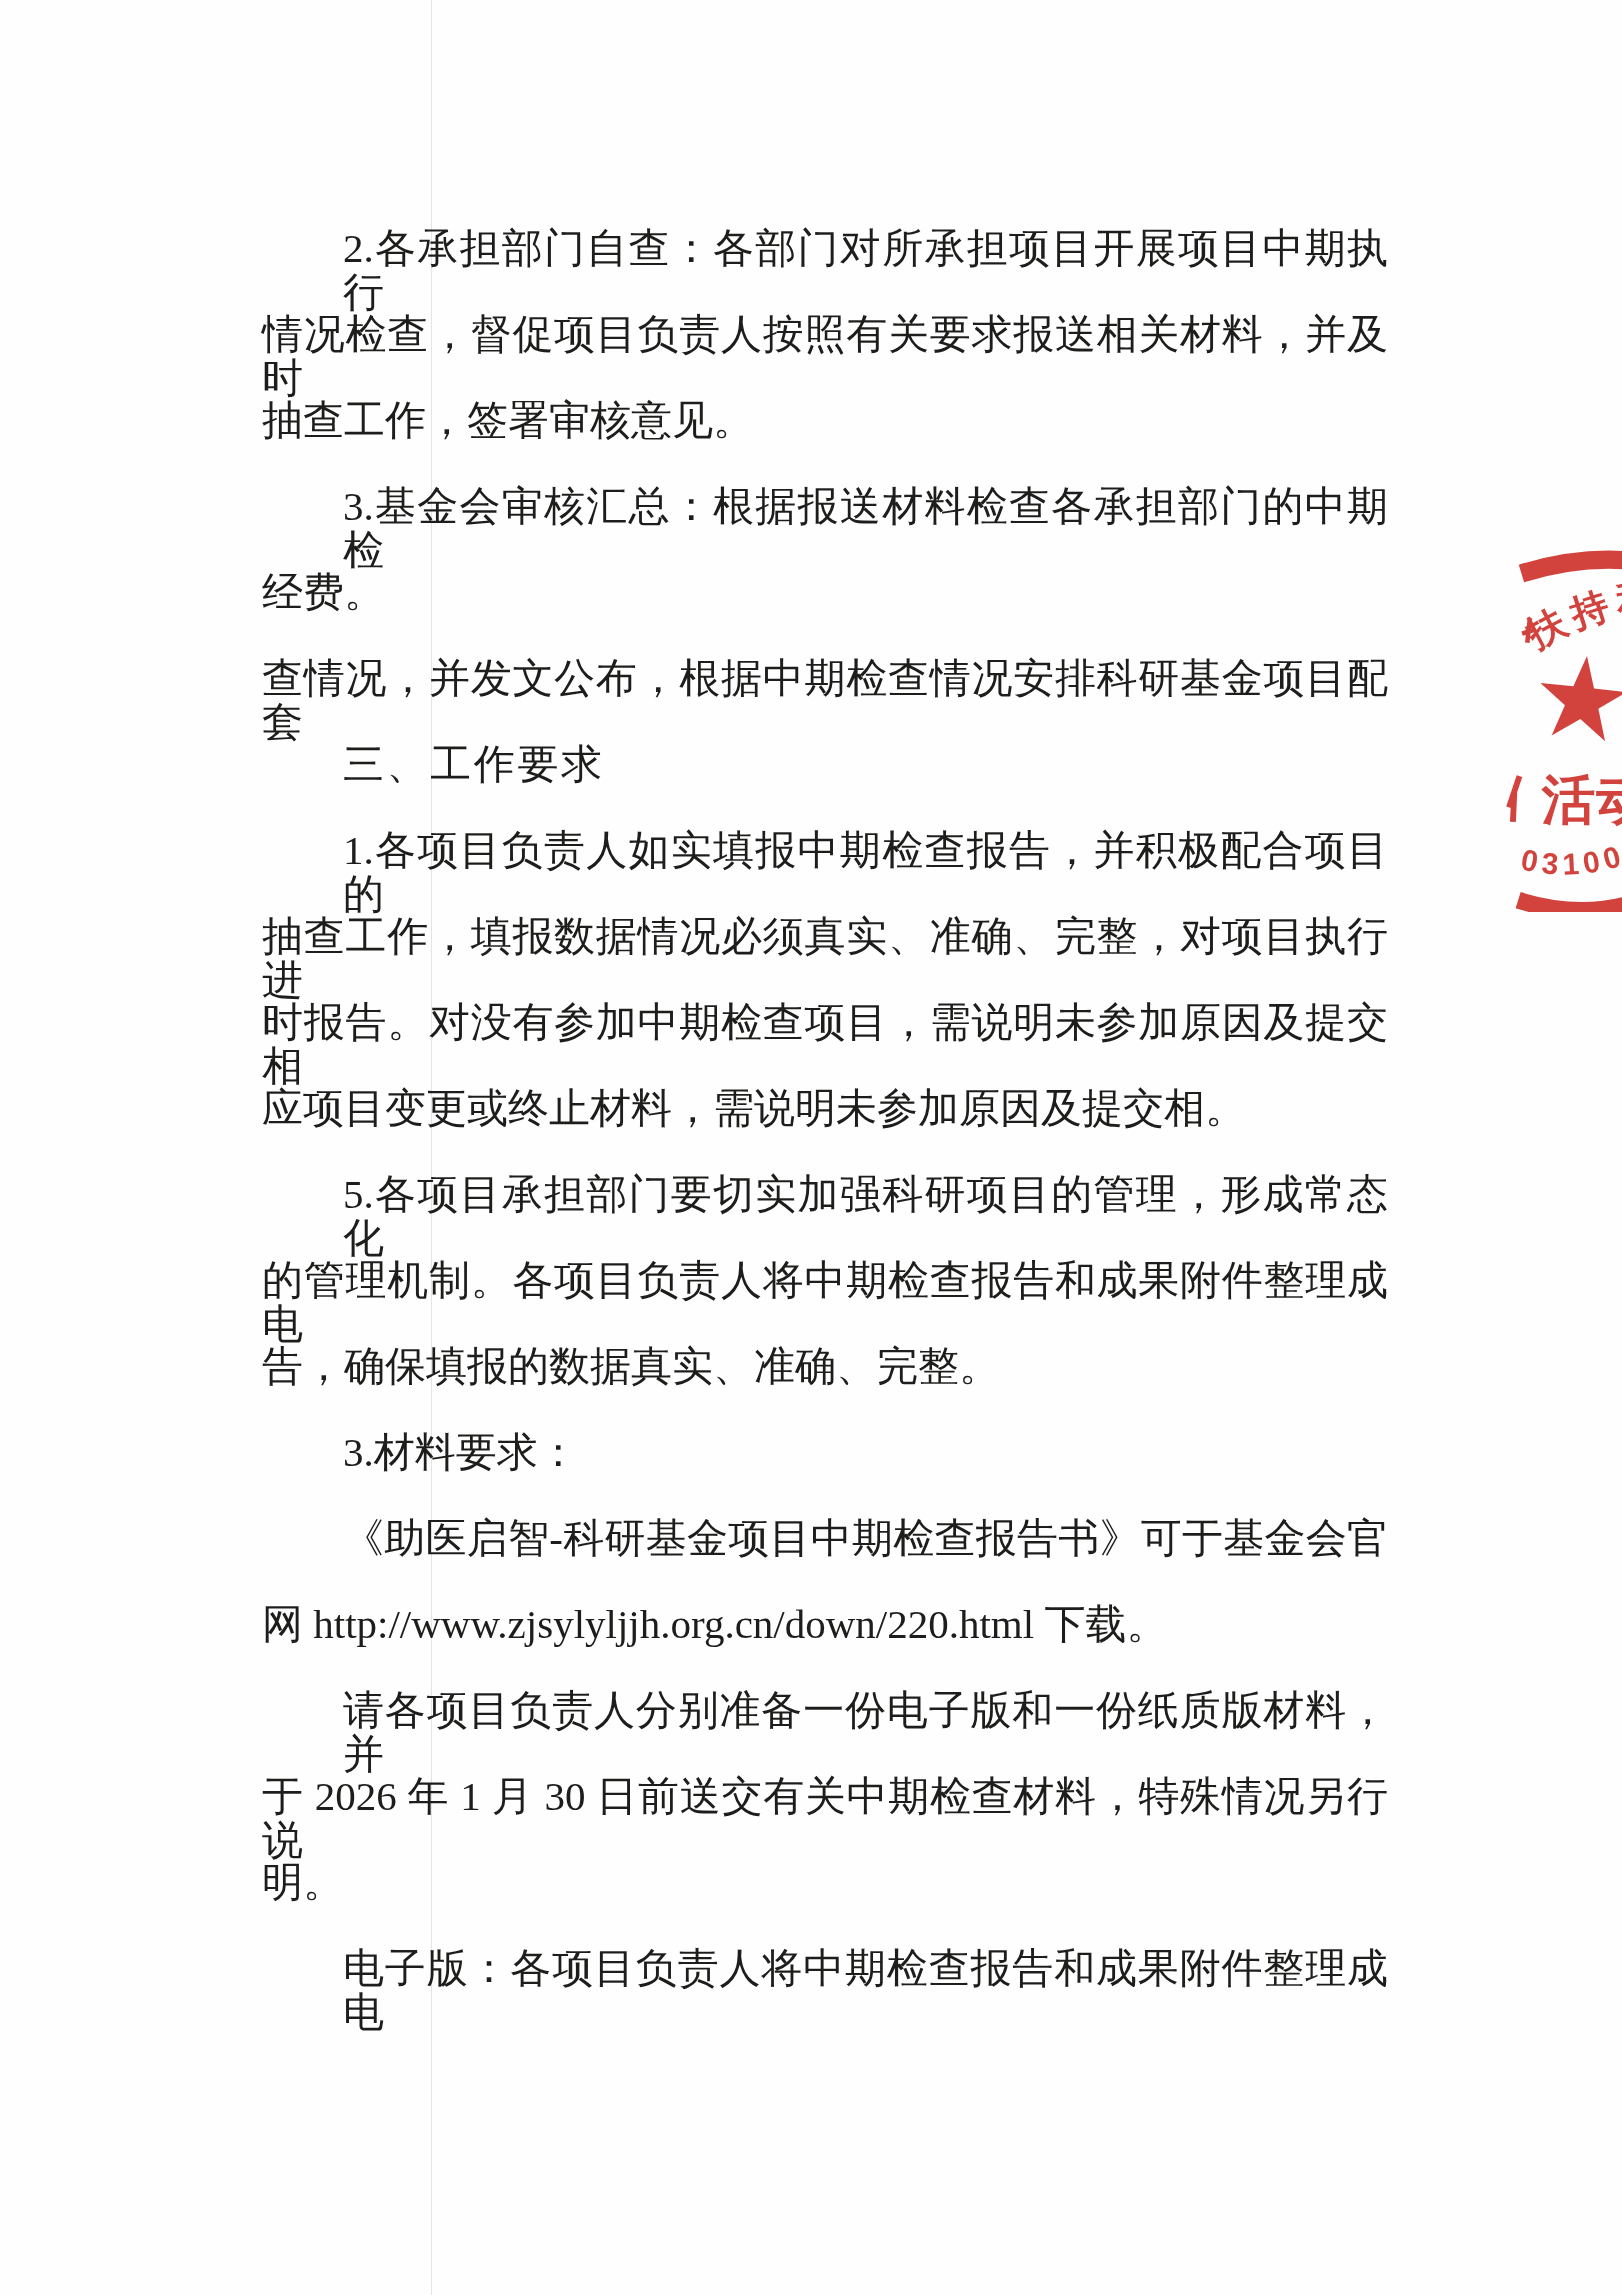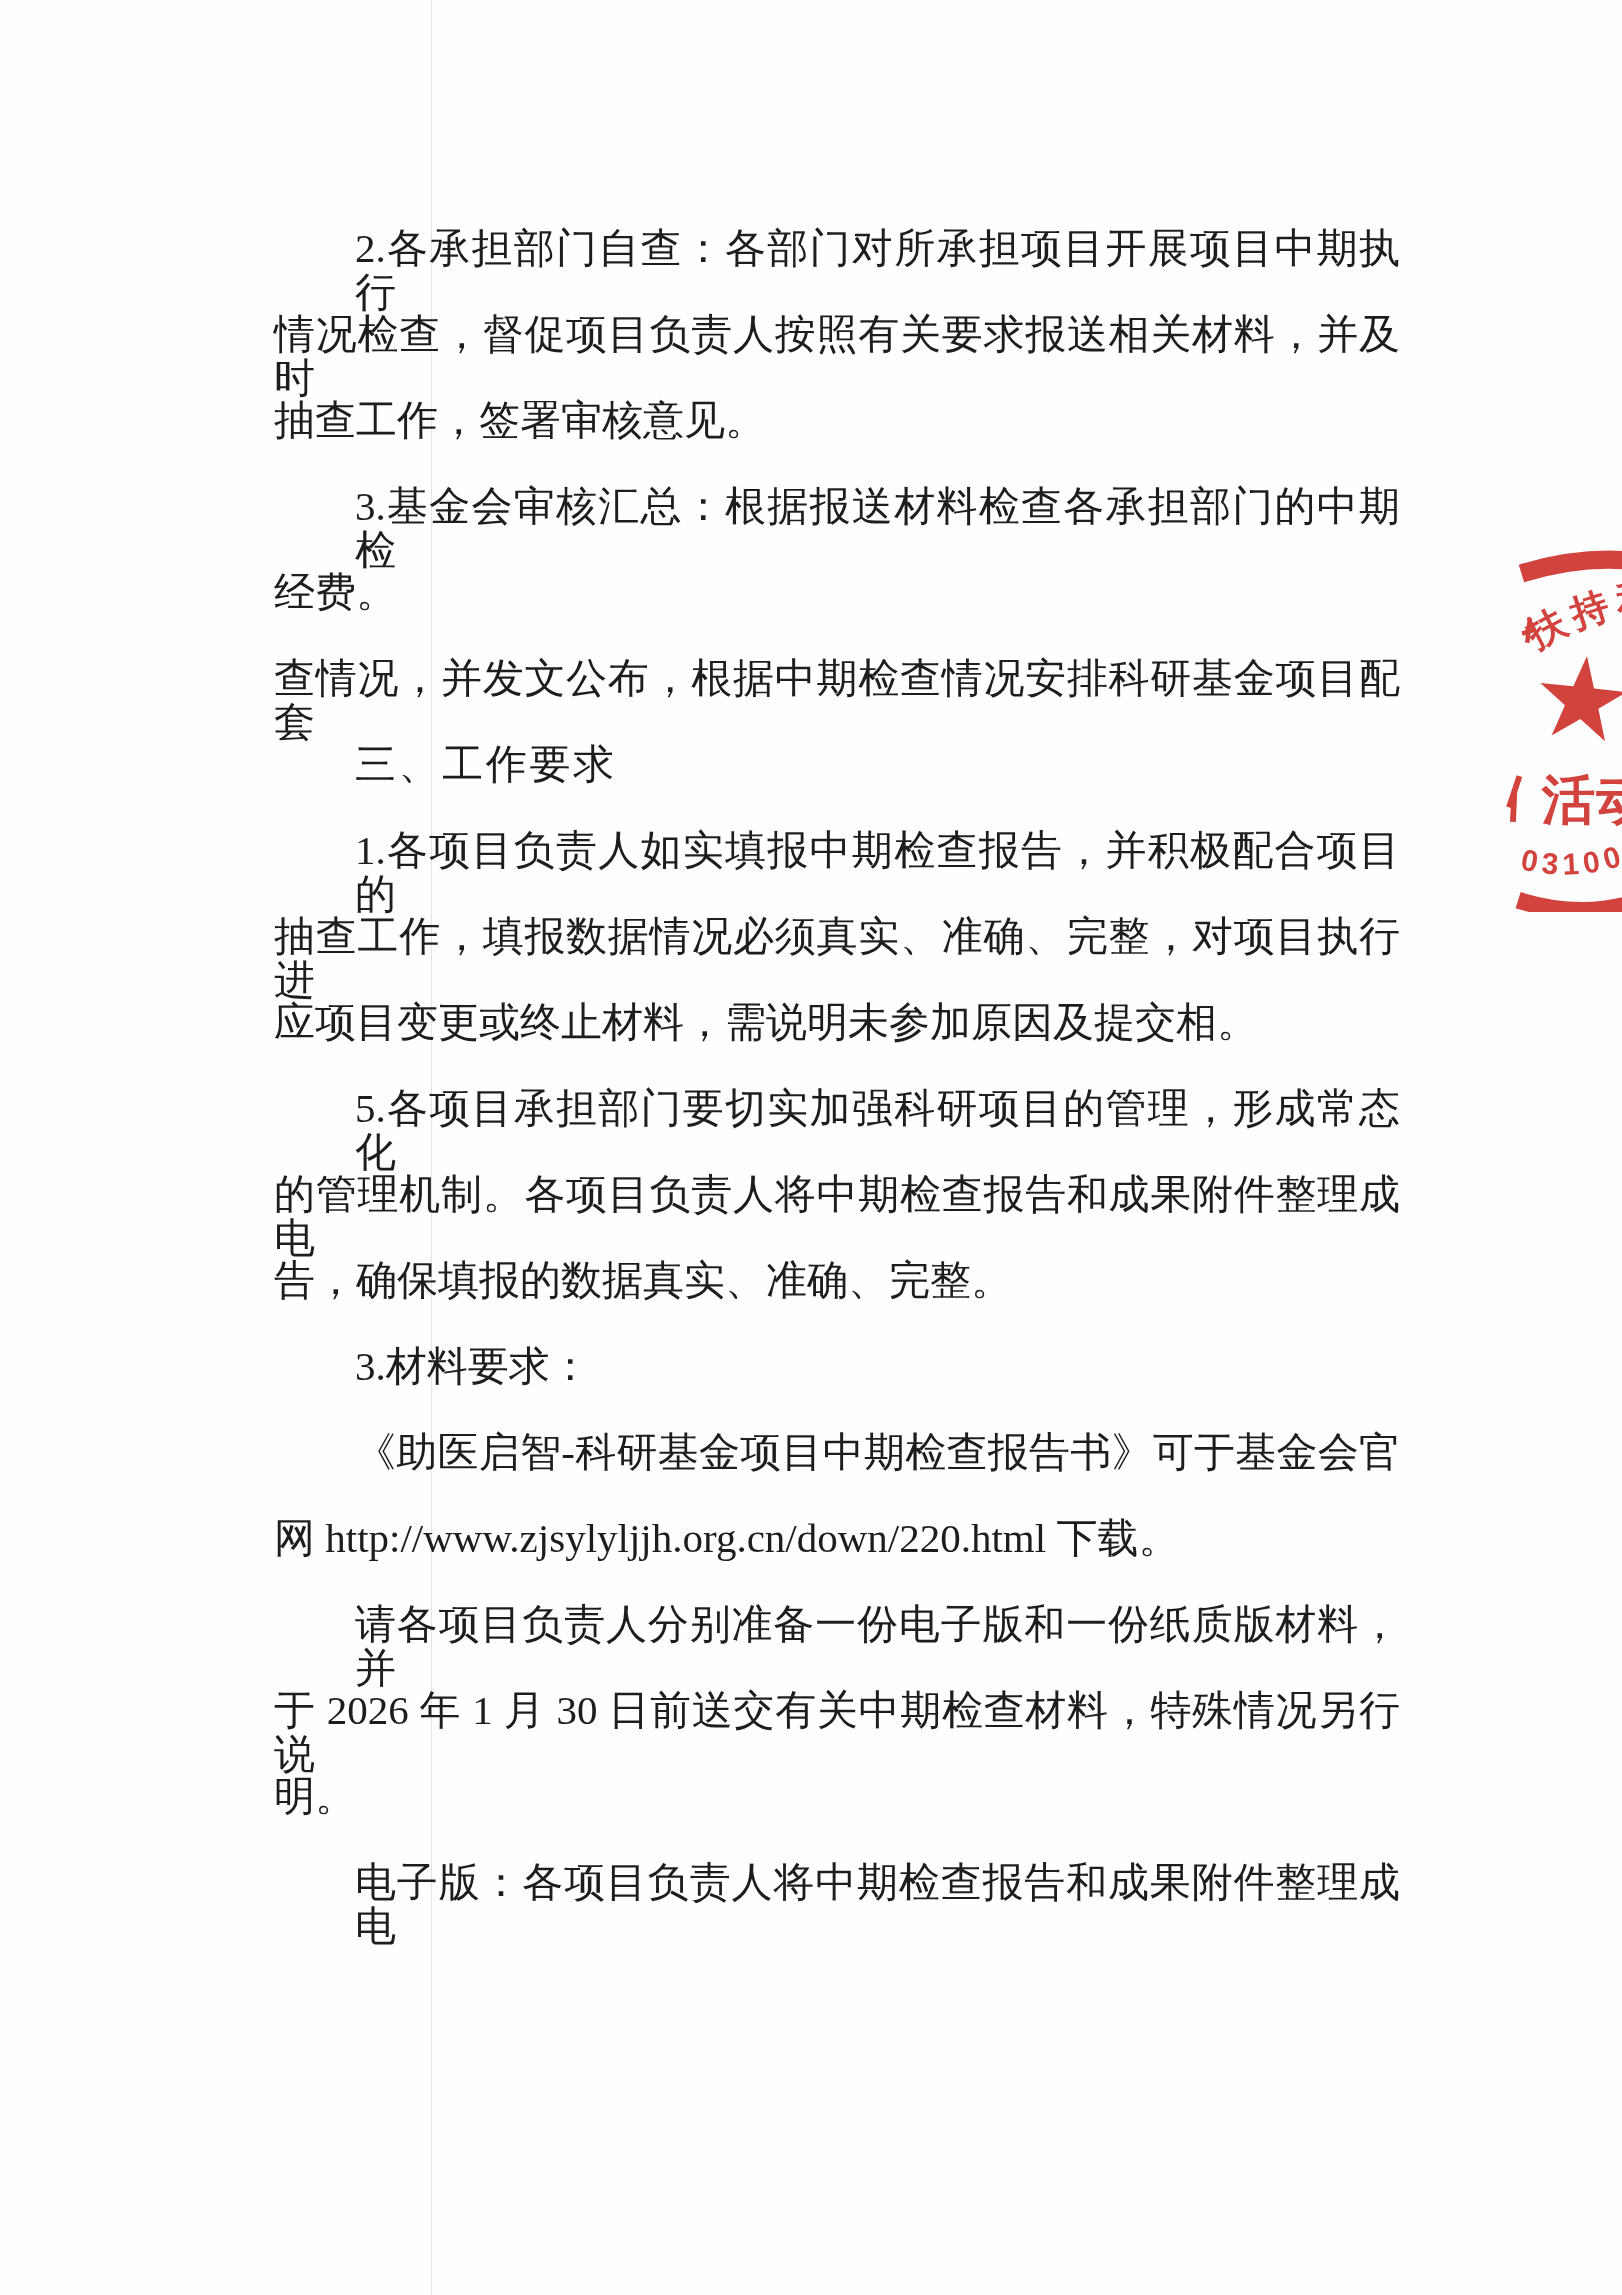--- a/index.html
+++ b/index.html
@@ -9,21 +9,21 @@
     background:#fefefe;
     font-family:"Liberation Serif","DejaVu Serif",serif;
     position:relative;overflow:hidden;
   }
   .page{position:absolute;inset:0;}
   .fold-line{
     position:absolute;left:431px;top:0;width:1.3px;height:2295px;
     background:#e4e4e4;
   }
   .text-block{
-    position:absolute;left:274px;top:226px;width:1126px;
+    position:absolute;left:262px;top:226px;width:1126px;
     color:#1d1d1b;
   }
   .line{
     height:86px;
     font-size:41px;
     line-height:44px;
     text-align:left;
     white-space:normal;
   }
   .line.justify{
@@ -49,20 +49,21 @@
   <div class="text-block" style="color: rgb(29, 29, 27);">
       <div class="line indent justify">2.各承担部门自查：各部门对所承担项目开展项目中期执行</div>
       <div class="line justify">情况检查，督促项目负责人按照有关要求报送相关材料，并及时</div>
       <div class="line">抽查工作，签署审核意见。</div>
       <div class="line indent justify">3.基金会审核汇总：根据报送材料检查各承担部门的中期检</div>
       <div class="line">经费。</div>
       <div class="line justify">查情况，并发文公布，根据中期检查情况安排科研基金项目配套</div>
       <div class="line indent bold">三、工作要求</div>
       <div class="line indent justify">1.各项目负责人如实填报中期检查报告，并积极配合项目的</div>
       <div class="line justify">抽查工作，填报数据情况必须真实、准确、完整，对项目执行进</div>
+      <div class="line justify">时报告。对没有参加中期检查项目，需说明未参加原因及提交相</div>
       <div class="line">应项目变更或终止材料，需说明未参加原因及提交相。</div>
       <div class="line indent justify">5.各项目承担部门要切实加强科研项目的管理，形成常态化</div>
       <div class="line justify">的管理机制。各项目负责人将中期检查报告和成果附件整理成电</div>
       <div class="line">告，确保填报的数据真实、准确、完整。</div>
       <div class="line indent">3.材料要求：</div>
       <div class="line indent justify">《助医启智-科研基金项目中期检查报告书》可于基金会官</div>
       <div class="line">网 http://www.zjsylyljjh.org.cn/down/220.html 下载。</div>
       <div class="line indent justify">请各项目负责人分别准备一份电子版和一份纸质版材料，并</div>
       <div class="line justify">于 2026 年 1 月 30 日前送交有关中期检查材料，特殊情况另行说</div>
       <div class="line">明。</div>

